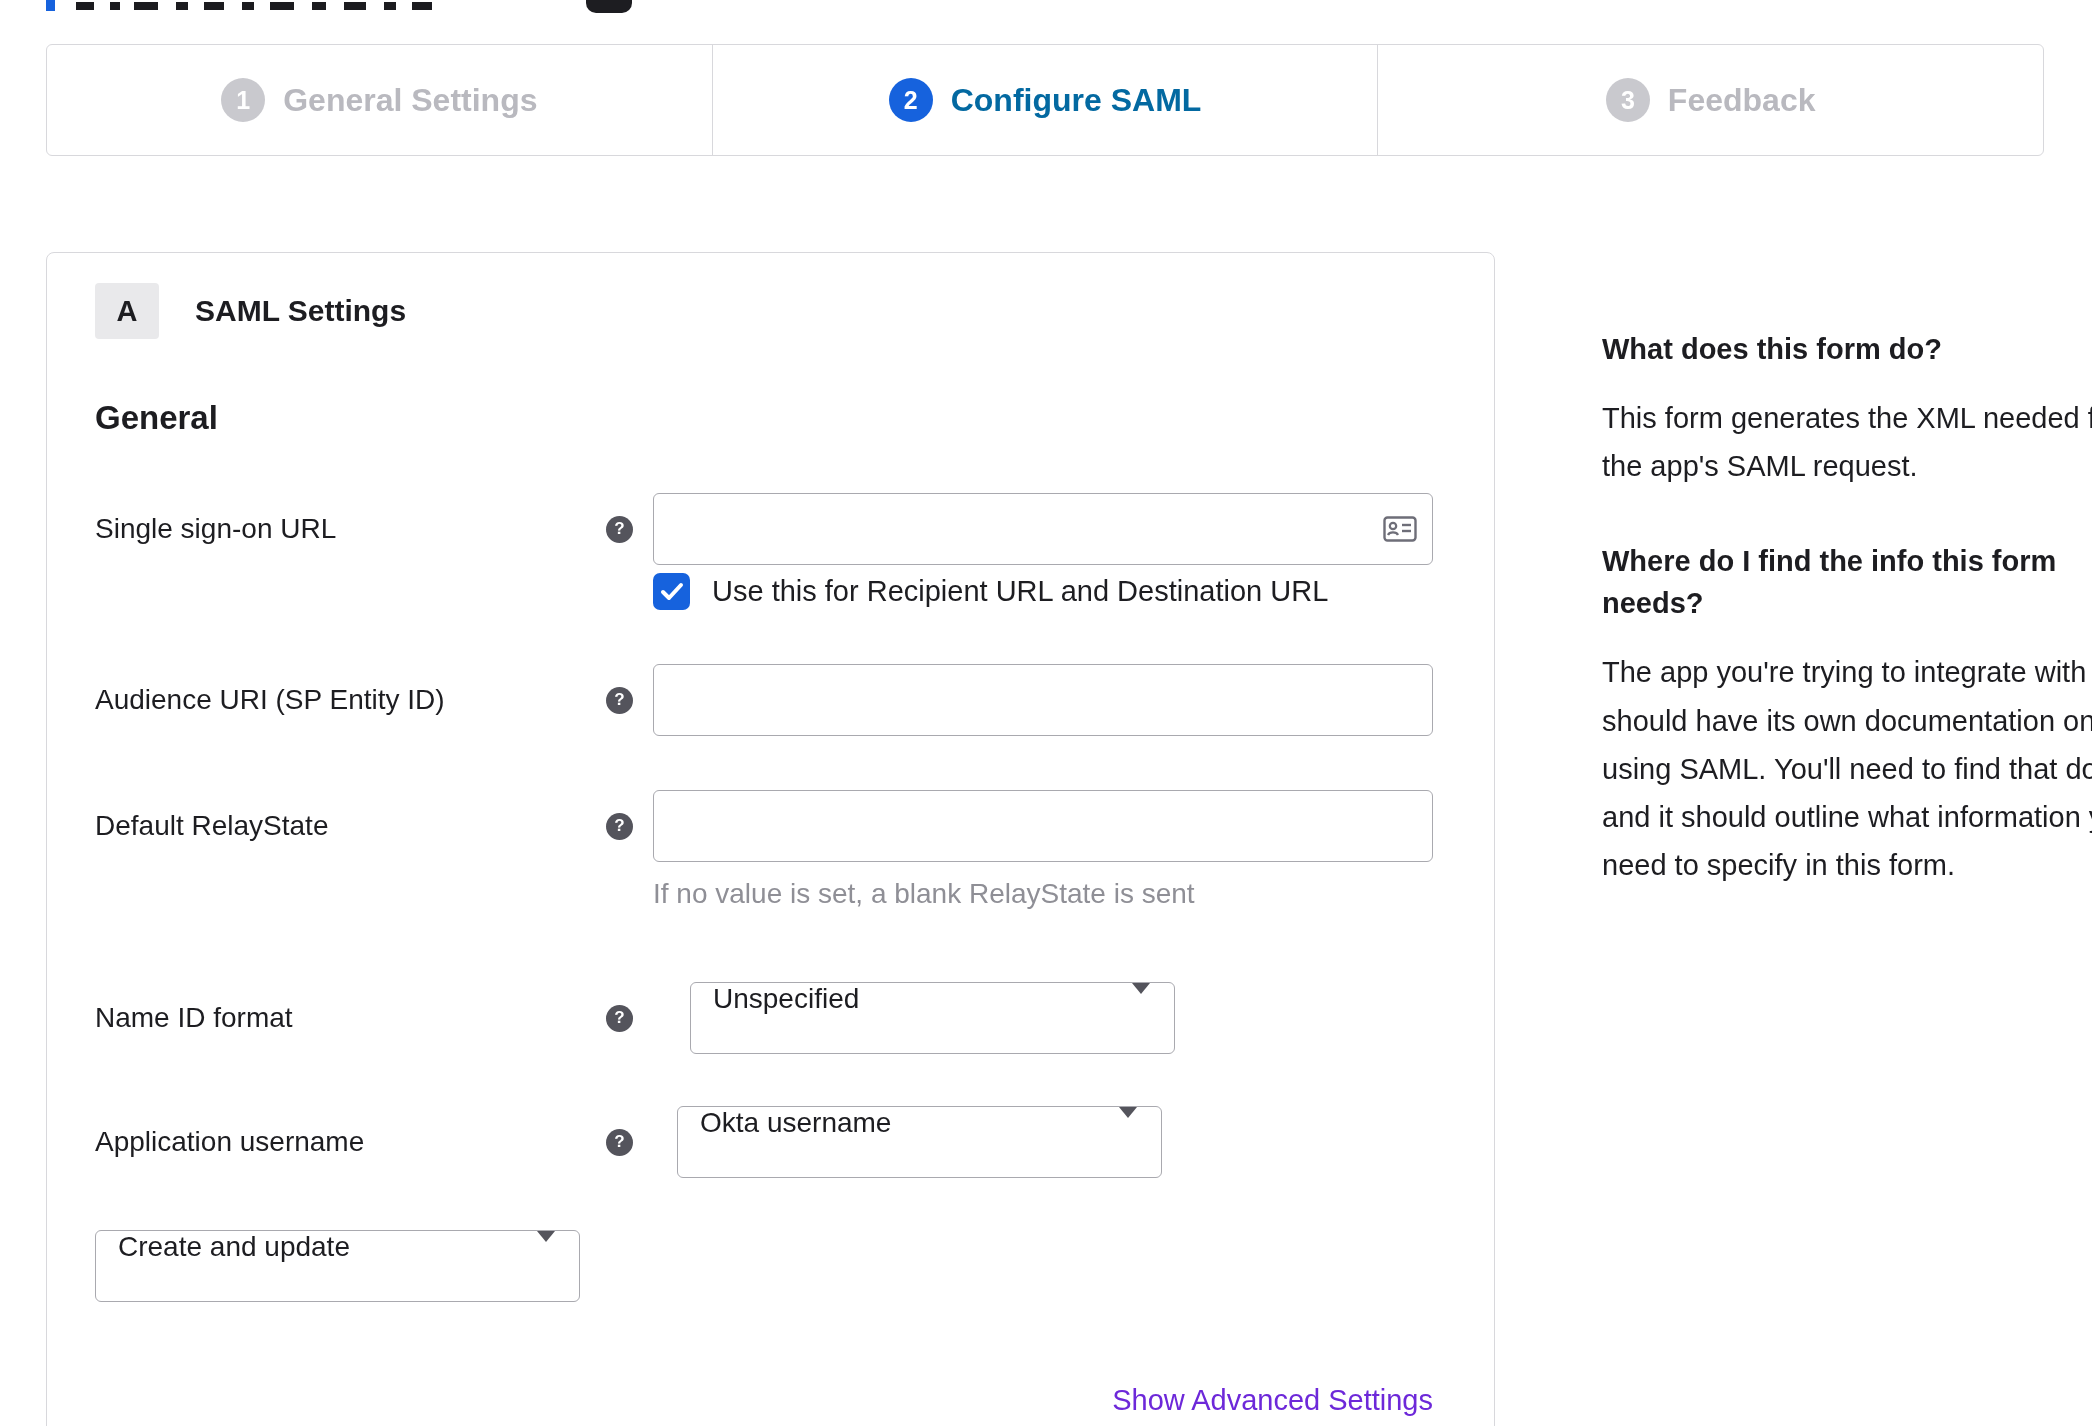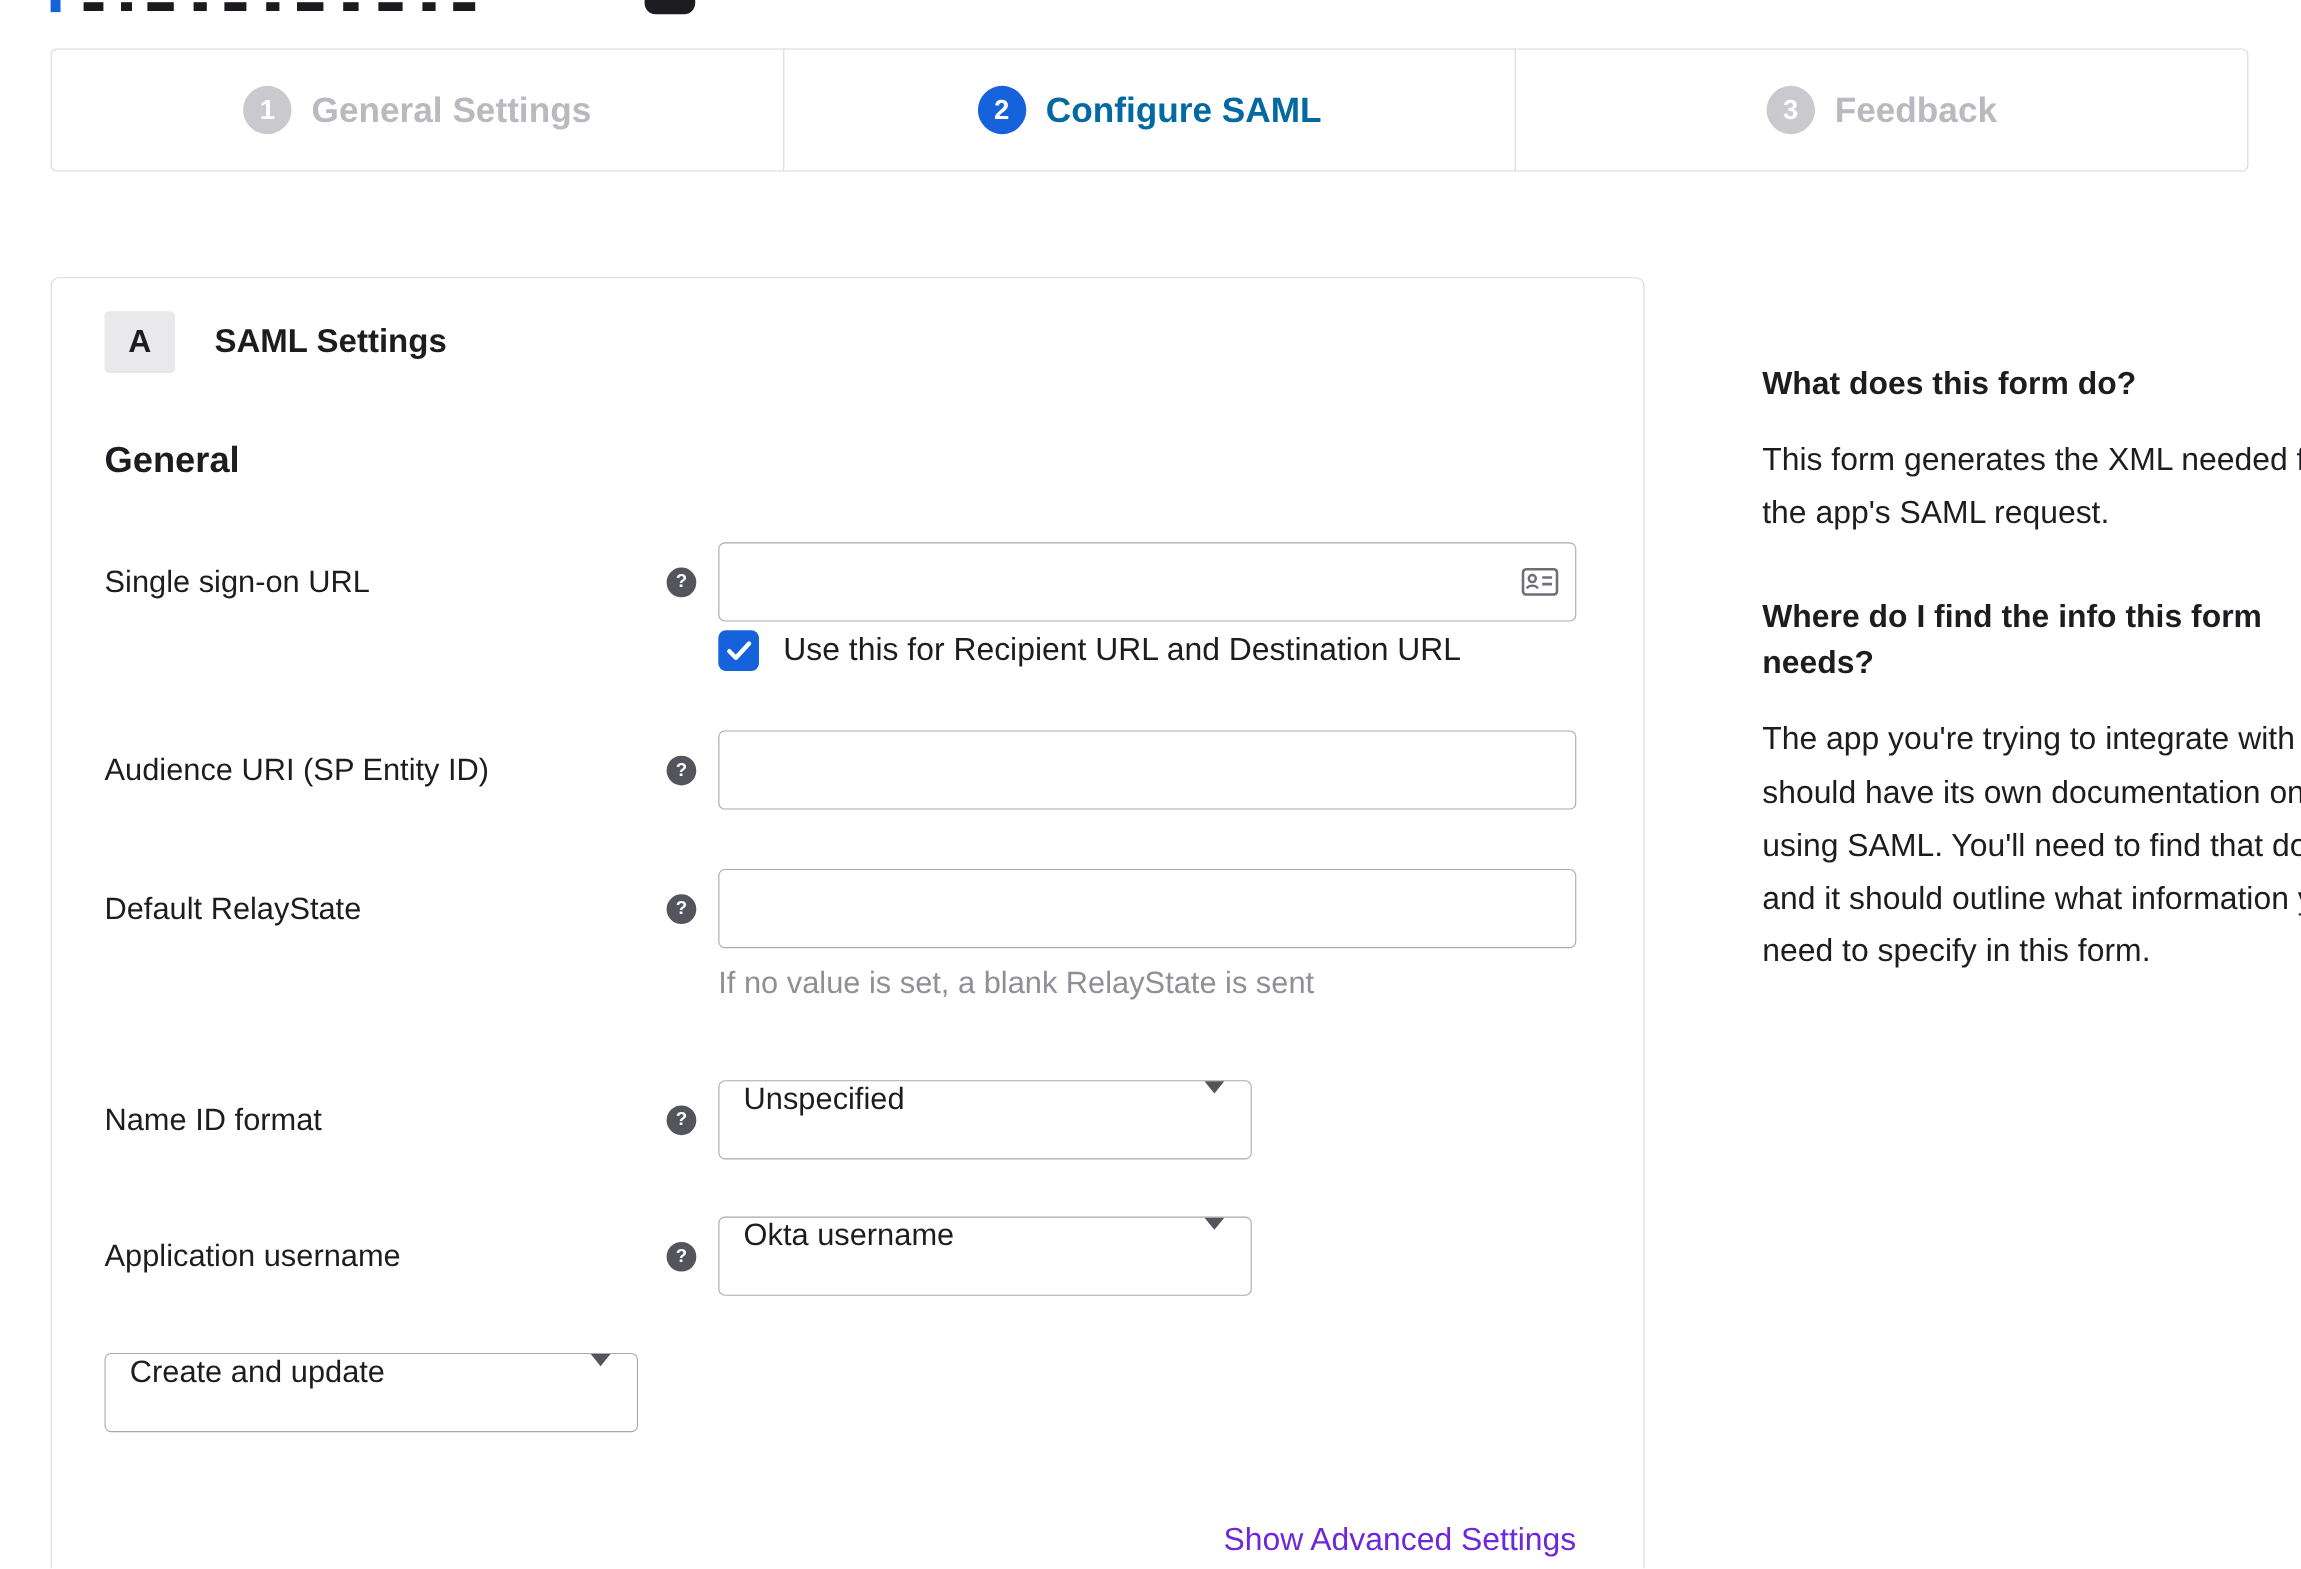--- a/index.html
+++ b/index.html
@@ -53,22 +53,22 @@
   .hint { margin-top: 16px; font-size: 28px; color: #8f8f96; }
 
   .select { width: 485px; height: 72px; border: 1px solid #a9a9af; border-radius: 6px; background: #fff;
             display: flex; align-items: flex-start; justify-content: space-between; padding: 0 24px 0 22px;
             font-size: 28px; cursor: pointer; }
   .chevron { width: 0; height: 0; border-left: 9px solid transparent; border-right: 9px solid transparent;
              border-top: 11px solid #54545c; }
 
   .mt-56 { margin-top: 56px; }
   .mt-54 { margin-top: 54px; }
-  .mt-72 { margin-top: 72px; }
-  .mt-52 { margin-top: 52px; }
+  .mt-72 { margin-top: 72px; gap: 37px; }
+  .mt-52 { margin-top: 52px; gap: 24px; }
 
   .link-row { width: 1338px; margin-top: 82px; text-align: right; }
   .advanced-link { color: #6d28d9; font-size: 29px; text-decoration: none; cursor: pointer; }
 
   
   .side-help { position: absolute; left: 1602px; top: 328px; width: 540px; }
   .side-help h3 { font-size: 29px; font-weight: bold; margin: 0 0 24px 0; line-height: 1.45; }
   .side-help p { font-size: 29px; margin: 0 0 50px 0; line-height: 1.66; }
 </style>
 </head>

